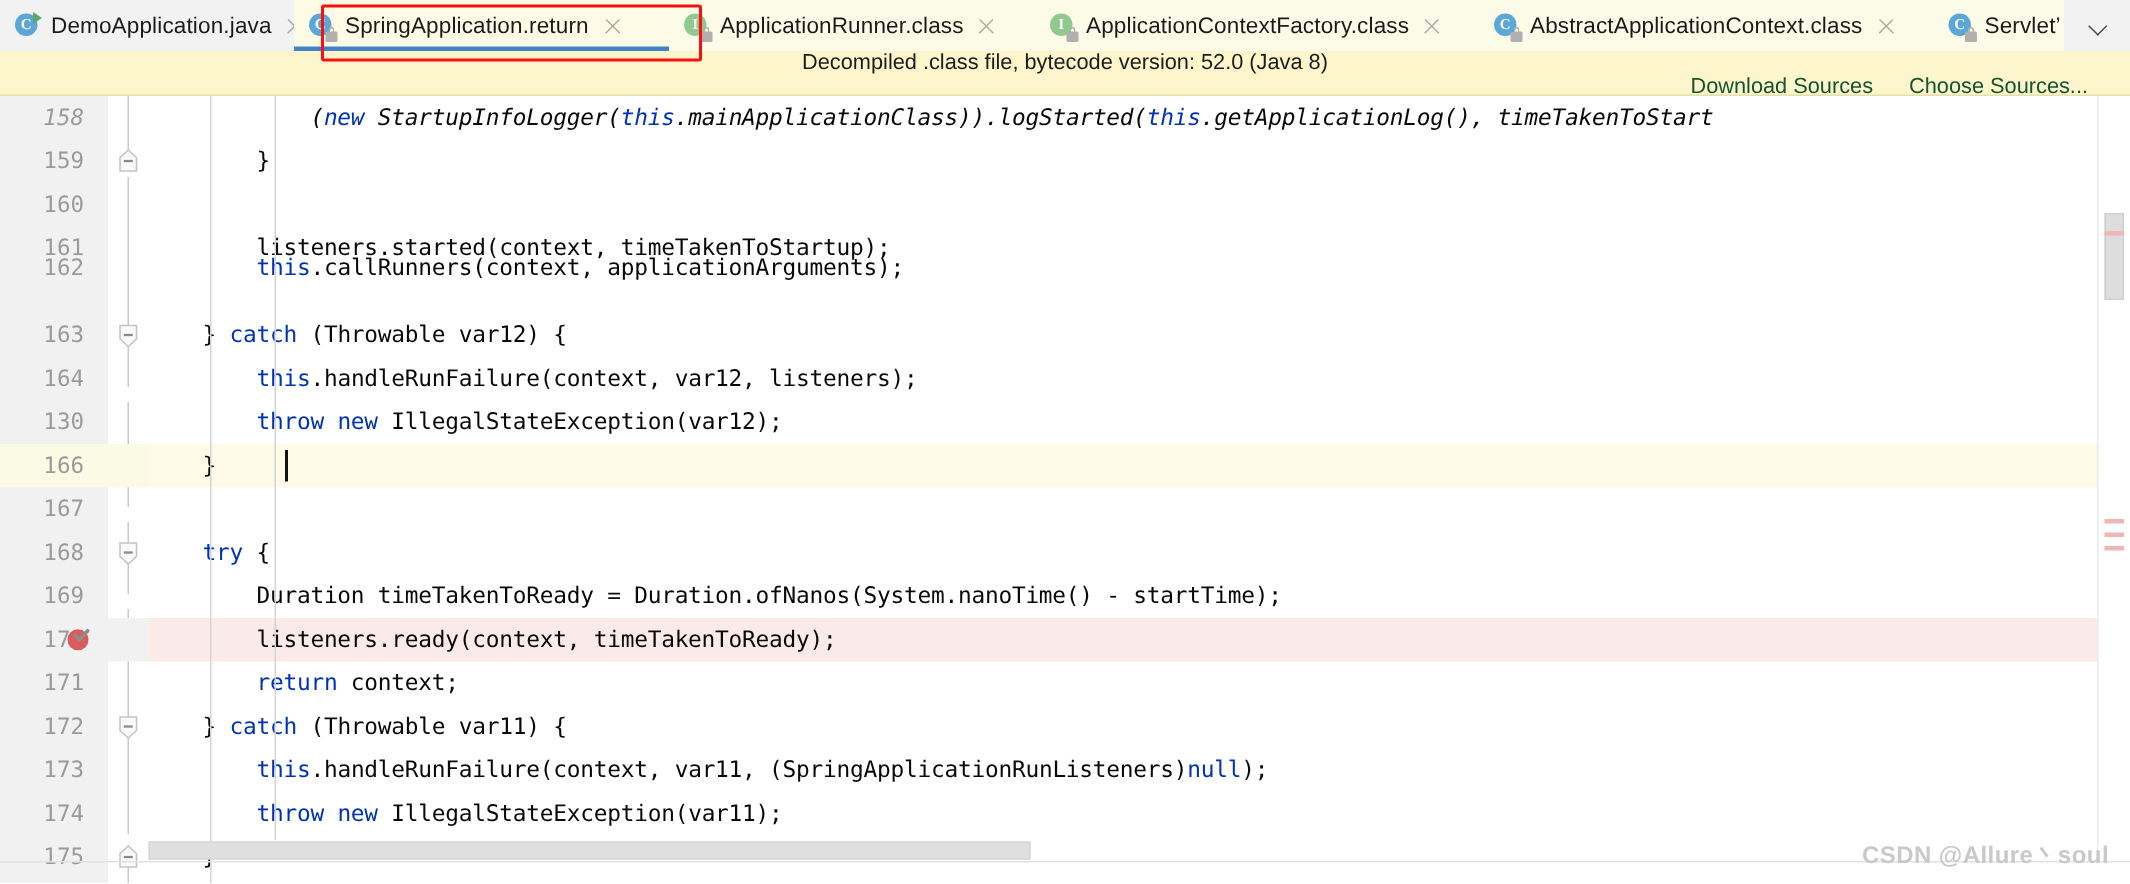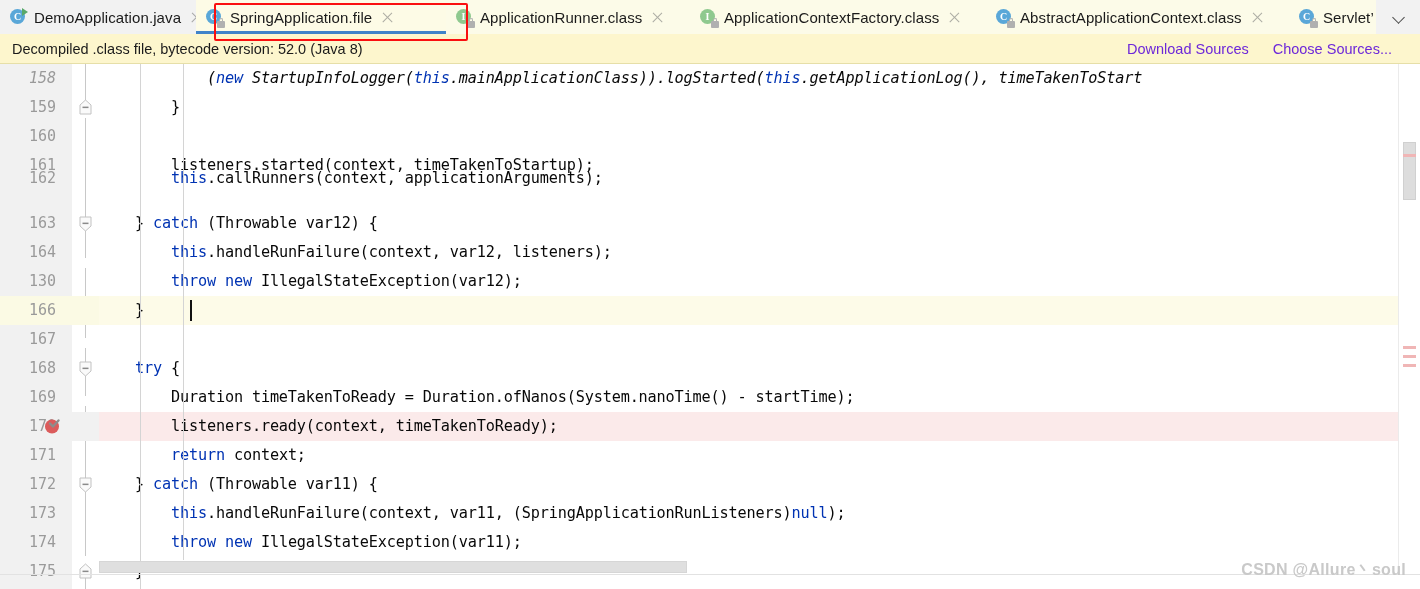--- a/index.html
+++ b/index.html
@@ -168,36 +168,37 @@
     position: absolute;
     left: 0; top: 34px;
     width: 1420px;
     height: 30px;
     background: #fdf6cd;
     border-bottom: 1px solid #e6dfa8;
     box-sizing: border-box;
     display: flex;
     align-items: center;
     padding: 0 12px 0 12px;
+    flex-direction: column;
   }
   .notice-text {
     font-size: 14.5px;
     color: #1b1b1b;
     font-family: "Liberation Sans", sans-serif;
   }
   .notice-actions {
     margin-left: auto;
     display: flex;
     align-items: center;
     gap: 24px;
     padding-right: 16px;
   }
   .notice-link {
     font-size: 14.5px;
-    color: #6d28d9;
+    color: #14532d;
     cursor: pointer;
     font-family: "Liberation Sans", sans-serif;
   }
 
   
   .editor {
     position: absolute;
     left: 0; top: 64px;
     width: 1420px;
     height: 525px;
@@ -387,21 +388,21 @@
           <span class="runarrow"></span>
         </span>
         <span class="tab-label">DemoApplication.java</span>
         <span class="tab-close"></span>
       </div>
       <div class="tab active" style="width: 250px;">
         <span class="ficon cls">
           <span class="disc">C</span>
           <span class="lock"></span>
         </span>
-        <span class="tab-label">SpringApplication.file</span>
+        <span class="tab-label">SpringApplication.return</span>
         <span class="tab-close"></span>
       </div>
       <div class="tab yellowish" style="width: 244px;">
         <span class="ficon iface">
           <span class="disc">I</span>
           <span class="lock"></span>
         </span>
         <span class="tab-label">ApplicationRunner.class</span>
         <span class="tab-close"></span>
       </div>

